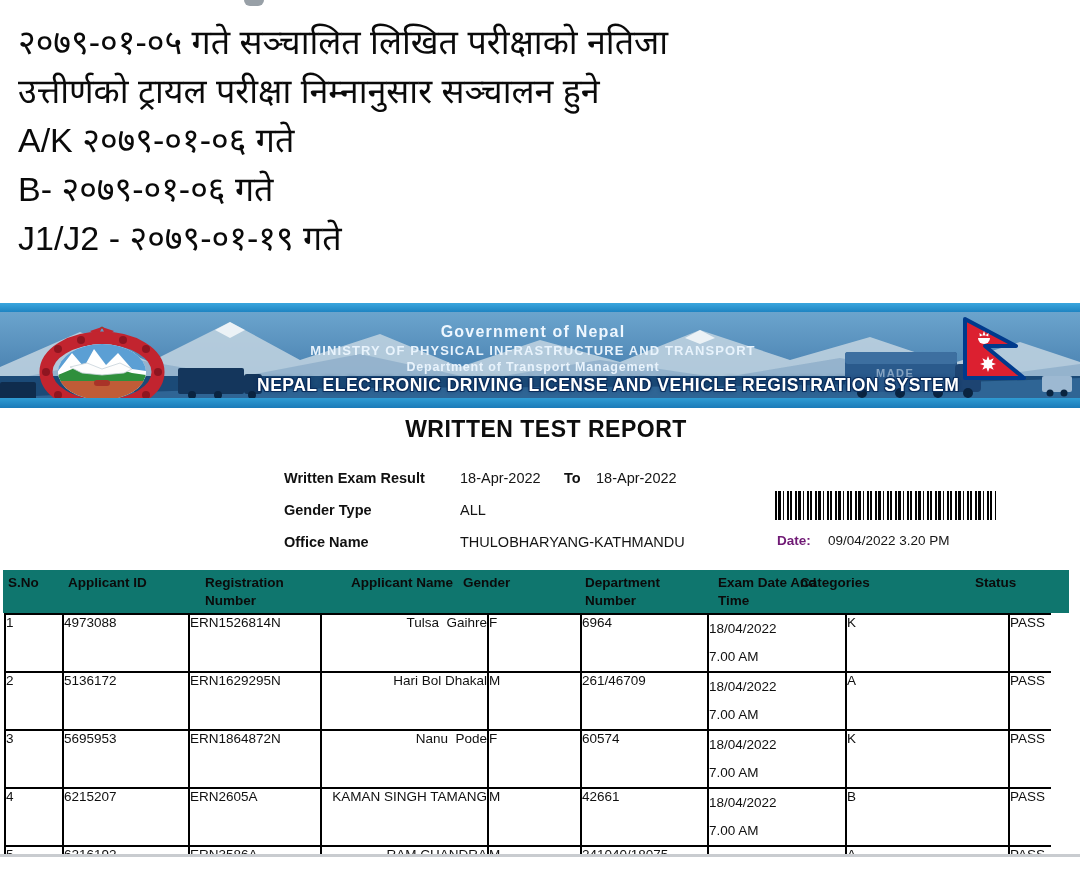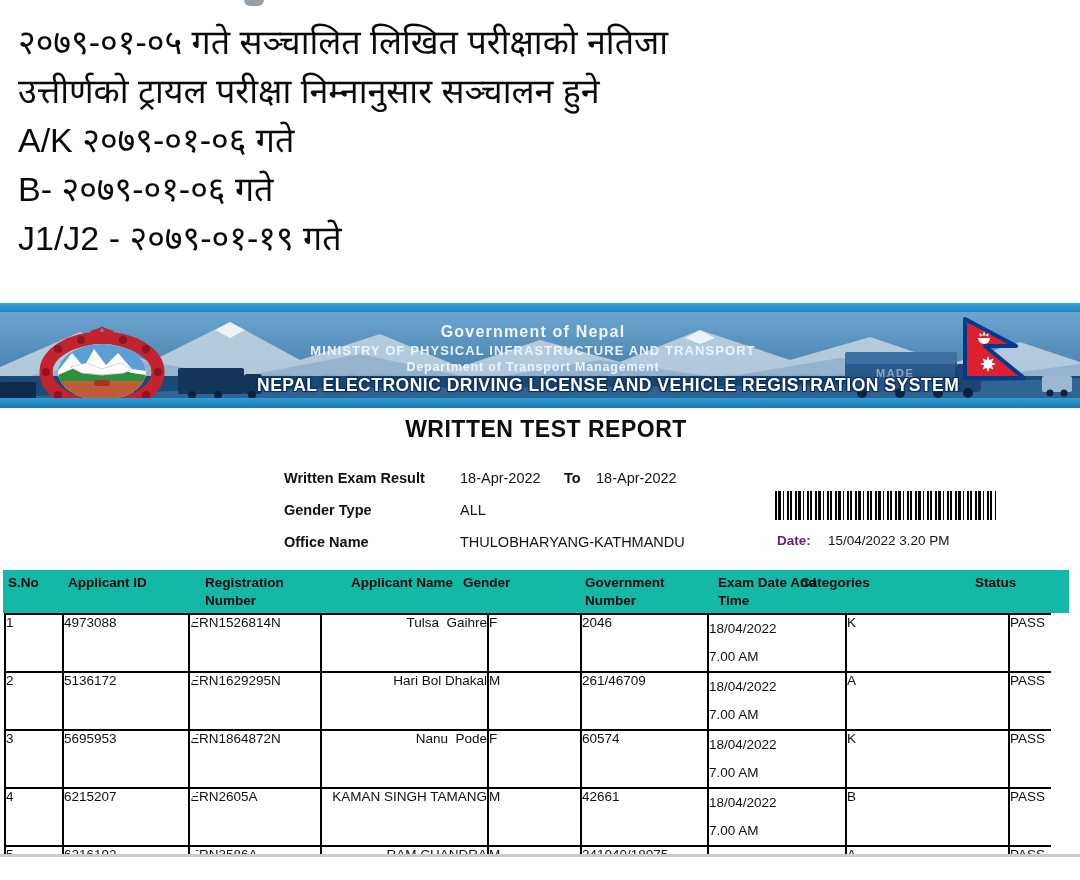--- a/index.html
+++ b/index.html
@@ -50,32 +50,32 @@
   .to-date    { position:absolute; left:596px; font-size:14.5px; color:#151515; }
 
   .barcode { position:absolute; left:775px; top:491px; width:221px; height:29px;
     background:repeating-linear-gradient(90deg,
       #000 0 2px,#fff 2px 3px,#000 3px 6px,#fff 6px 8px,#111 8px 9px,#fff 9px 12px,
       #000 12px 14px,#fff 14px 15px,#000 15px 17px,#fff 17px 20px); }
   .date-label { position:absolute; left:777px; top:533px; font-size:13.5px; font-weight:bold; color:#701a75; }
   .date-value { position:absolute; left:828px; top:533px; font-size:13.5px; color:#151515; }
 
   
-  .thead-band { position:absolute; left:3px; top:570px; width:1066px; height:43px; background:#14b8a6; }
+  .thead-band { position:absolute; left:3px; top:570px; width:1066px; height:43px; background:#0f766e; }
   .thead-band span { position:absolute; font-size:13.5px; font-weight:bold; color:#0b0b0b; white-space:nowrap; }
   .h-l1 { top:5px; } .h-l2 { top:23px; }
 
   .table-clip { position:absolute; left:4px; top:613px; width:1047px; height:241px; overflow:hidden; }
   table.results { border-collapse:collapse; table-layout:fixed; width:1047px; }
   table.results td { border:2px solid #000; vertical-align:top; font-size:13.5px;
     color:#101010; padding:0; overflow:hidden; }
   table.results tr { height:48.5px; }
   .c-sno    { padding:7px 2px 0 5px; }
   .c-id     { padding:7px 2px 0 40px; }
-  .c-reg    { padding:7px 2px 0 3px;border-radius:15px; }
+  .c-reg    { padding:7px 2px 0 3px; }
   .c-name   { padding:7px 4px 0 10px; white-space:pre-wrap; line-height:16px;text-align:right; }
   .c-gender { padding:7px 2px 0 17px; }
   .c-cit    { padding:7px 2px 0 3px; }
   .c-exam   { padding:5px 2px 0 10px; }
   .c-exam div { line-height:28px; }
   .c-cat    { padding:2px 2px 0 3px; font-size:11px; }
   .c-status { padding:7px 2px 0 3px; }
 
   .bottom-line { position:absolute; left:0; top:854px; width:1080px; height:3px; background:#c9ccd0; }
 </style>
@@ -230,30 +230,30 @@
   <div class="to-date" style="top:470px">18-Apr-2022</div>
 
   <div class="meta-label" style="top:502px">Gender Type</div>
   <div class="meta-value" style="top:502px">ALL</div>
 
   <div class="meta-label" style="top:534px">Office Name</div>
   <div class="meta-value" style="top:534px">THULOBHARYANG-KATHMANDU</div>
 
   <div class="barcode"></div>
   <div class="date-label">Date:</div>
-  <div class="date-value">15/04/2022 3.20 PM</div>
+  <div class="date-value">09/04/2022 3.20 PM</div>
 
   <div class="thead-band">
     <span class="h-l1" style="left:5px">S.No</span>
     <span class="h-l1" style="left:65px">Applicant ID</span>
     <span class="h-l1" style="left:202px">Registration</span>
     <span class="h-l2" style="left:202px">Number</span>
     <span class="h-l1" style="left:348px">Applicant Name</span>
     <span class="h-l1" style="left:460px">Gender</span>
-    <span class="h-l1" style="left:582px">Government</span>
+    <span class="h-l1" style="left:582px">Department</span>
     <span class="h-l2" style="left:582px">Number</span>
     <span class="h-l1" style="left:715px">Exam Date And</span>
     <span class="h-l2" style="left:715px">Time</span>
     <span class="h-l1" style="left:797px">Categories</span>
     <span class="h-l1" style="left:972px">Status</span>
   </div>
 
   <div class="table-clip">
     <table class="results">
       <colgroup>
@@ -267,21 +267,21 @@
           <col style="width:163px">
           <col style="width:43px">
       </colgroup>
       <tbody>
     <tr>
       <td class="c-sno">1</td>
       <td class="c-id">4973088</td>
       <td class="c-reg">ERN1526814N</td>
       <td class="c-name">Tulsa  Gaihre</td>
       <td class="c-gender">F</td>
-      <td class="c-cit">2046</td>
+      <td class="c-cit">6964</td>
       <td class="c-exam">
         <div>18/04/2022</div>
         <div>7.00 AM</div>
       </td>
       <td class="c-cat">K</td>
       <td class="c-status">PASS</td>
     </tr>
 
     <tr>
       <td class="c-sno">2</td>

